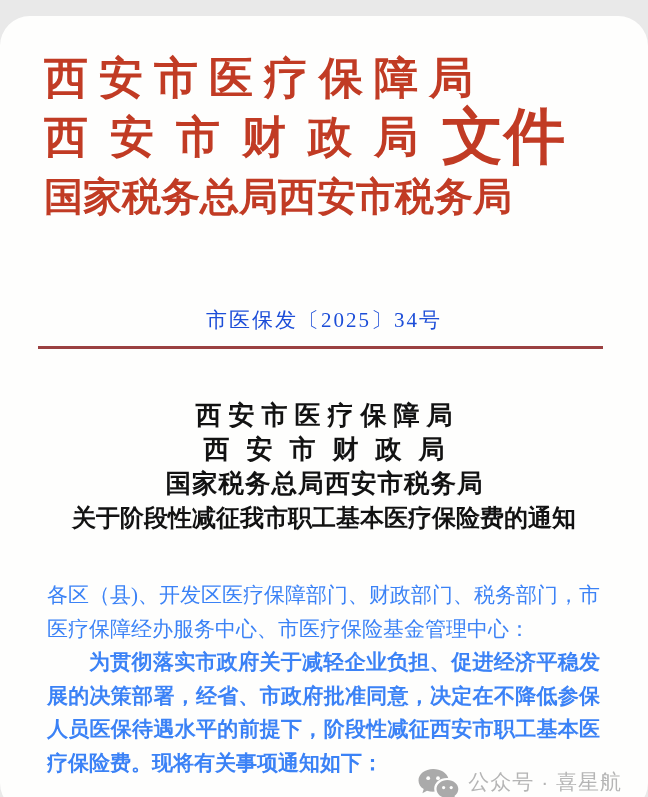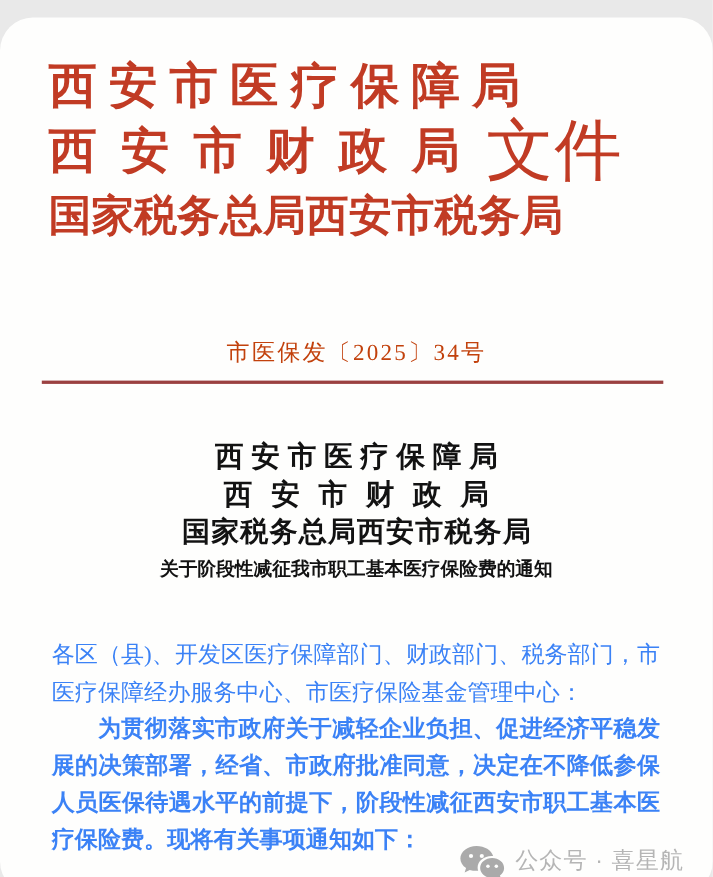--- a/index.html
+++ b/index.html
@@ -33,56 +33,56 @@
     white-space: nowrap;
   }
   .lh-line2-org {
     font-size: 44px;
     letter-spacing: 22px;
   }
   .lh-line2-suffix {
     font-size: 61px;
     letter-spacing: 1px;
     margin-left: 2px;
-    font-weight: 400;
+    font-weight: 700;
   }
   .lh-line3 {
     font-size: 39px;
     line-height: 58px;
     letter-spacing: 0px;
     font-weight: 900;
     white-space: nowrap;
   }
   
   .doc-number {
     margin-top: 82px;
     text-align: center;
     font-size: 21px;
     line-height: 24px;
-    color: #c2410c;
+    color: #1d4ed8;
     letter-spacing: 2px;
   }
   
   .red-rule {
     margin: 14px 45px 0 38px;
     height: 3px;
     background: #9b4141;
   }
   
   .doc-title {
     margin-top: 50px;
     text-align: center;
     color: #121212;
     font-weight: 700;
   }
   .doc-title > div { line-height: 34px; white-space: nowrap; }
   .t1 { font-size: 26px; letter-spacing: 7px;  padding-left: 7px; }
   .t2 { font-size: 26px; letter-spacing: 17px; padding-left: 17px; }
   .t3 { font-size: 25.5px; letter-spacing: 1px; padding-left: 1px; }
-  .t4 { font-size: 17px; letter-spacing: 0; }
+  .t4 { font-size: 24px; letter-spacing: 0; }
   
   .body-text {
     margin: 44px 48px 0 47px;
     color: #3b82f6;
     font-size: 21px;
     line-height: 33.5px;
     text-align: justify;
     text-justify: inter-ideograph;
   }
   .body-text p { margin: 0; }

